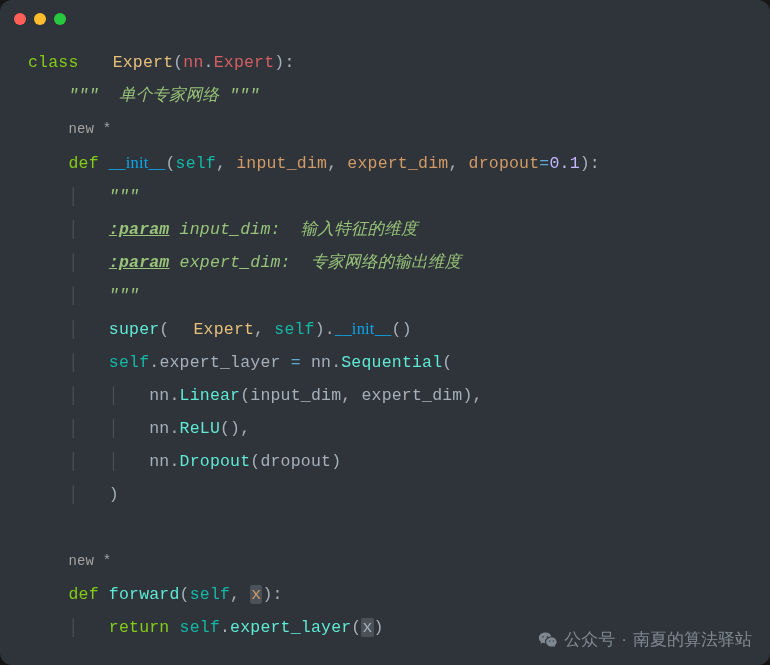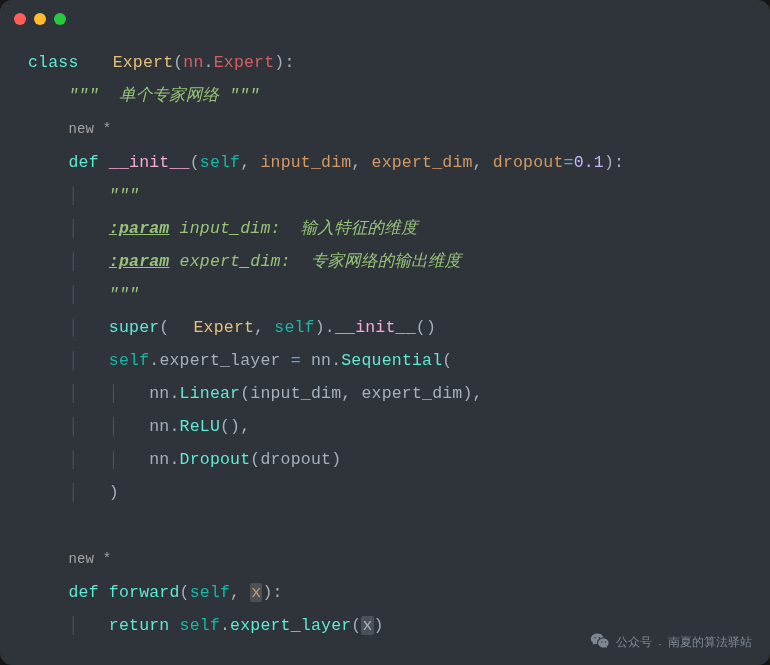--- a/index.html
+++ b/index.html
@@ -32,45 +32,45 @@
   .dot-red { background: #ff5f56; }
   .dot-yellow { background: #ffbd2e; }
   .dot-green { background: #27c93f; }
   .code {
     padding: 8px 28px 20px 28px;
     line-height: 33px;
     white-space: pre;
     font-family: inherit;
     letter-spacing: 0.2px;
   }
-  .kw { color: #5eead4; }
+  .kw { color: #84cc16; }
   .cls { color: #e6c07b; margin-left: 24px; }
   .fn { color: #5eead4; }
   .param { color: #d19a66; }
   .self { color: #14b8a6; }
   .num { color: #c4b5fd; }
   .op { color: #5faad4; }
   .punc { color: #a6b0bb; }
   .str { color: #98c379; font-style: italic; }
   .doctag { color: #98c379; font-style: italic; text-decoration: underline; font-weight: 700; }
-  .magic { color: #f9a8d4; }
+  .magic { color: #0ea5e9; font-family: Liberation Serif, serif; }
   .new { color: #a3a3a3; font-size: 14px; font-style: normal; }
   .id { color: #d55f62; }
   .hl { background: #4a5159; border-radius: 2px; padding: 0 1px; }
   
   .guide { color: #4a5159; }
   .watermark {
     position: absolute;
     bottom: 14px;
     right: 18px;
     display: flex;
-    align-items: flex-end;
+    align-items: center;
     gap: 6px;
     color: #9aa4af;
-    font-size: 12px;
+    font-size: 17px;
     font-family: -apple-system, "PingFang SC", sans-serif;
     opacity: 0.75;
   }
   .wechat-icon {
     width: 20px; height: 20px;
     display: inline-flex; align-items: center; justify-content: center;
   }
   .wechat-icon svg { width: 20px; height: 20px; fill: #9aa4af; }
 </style>
 </head>

